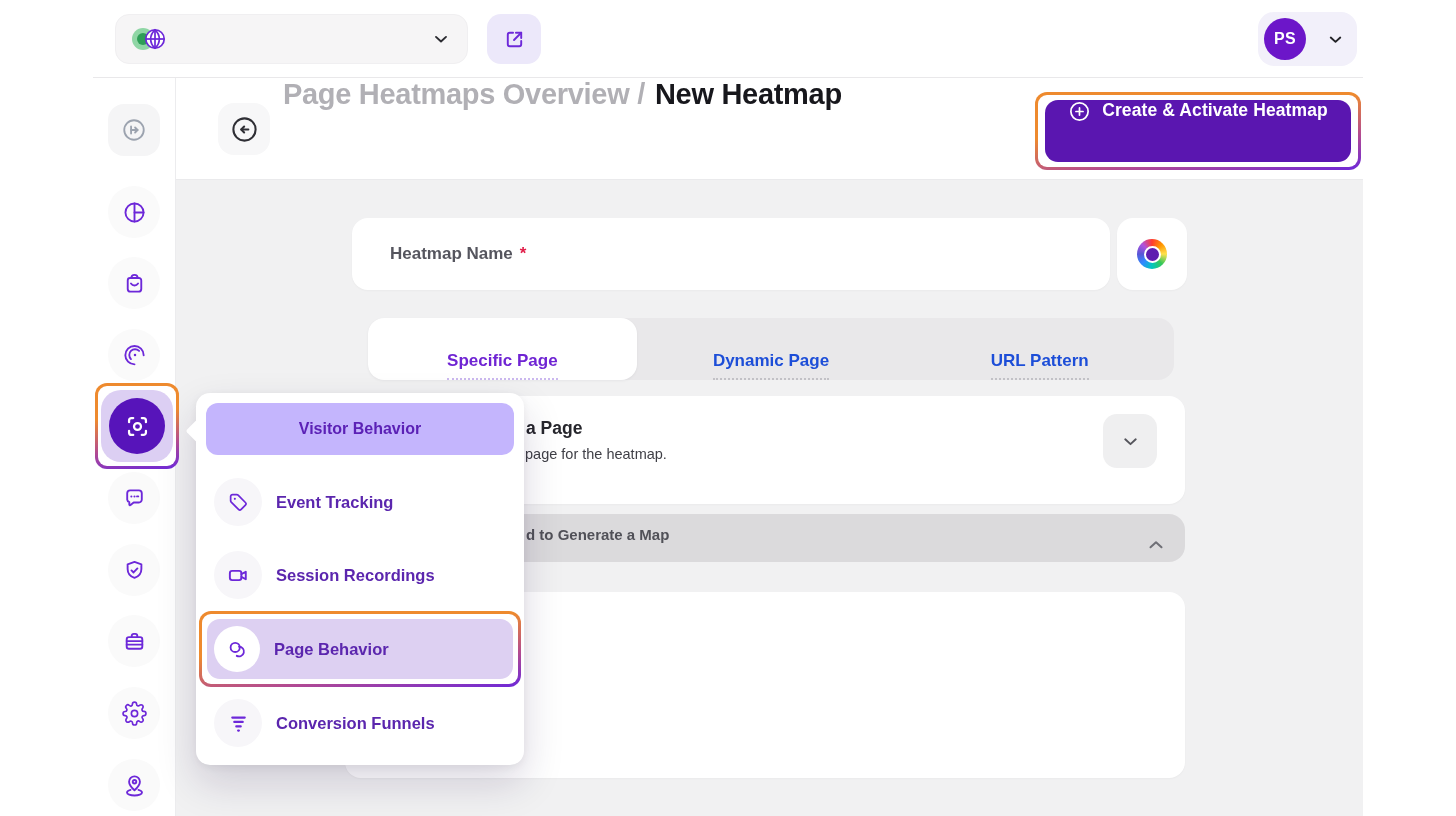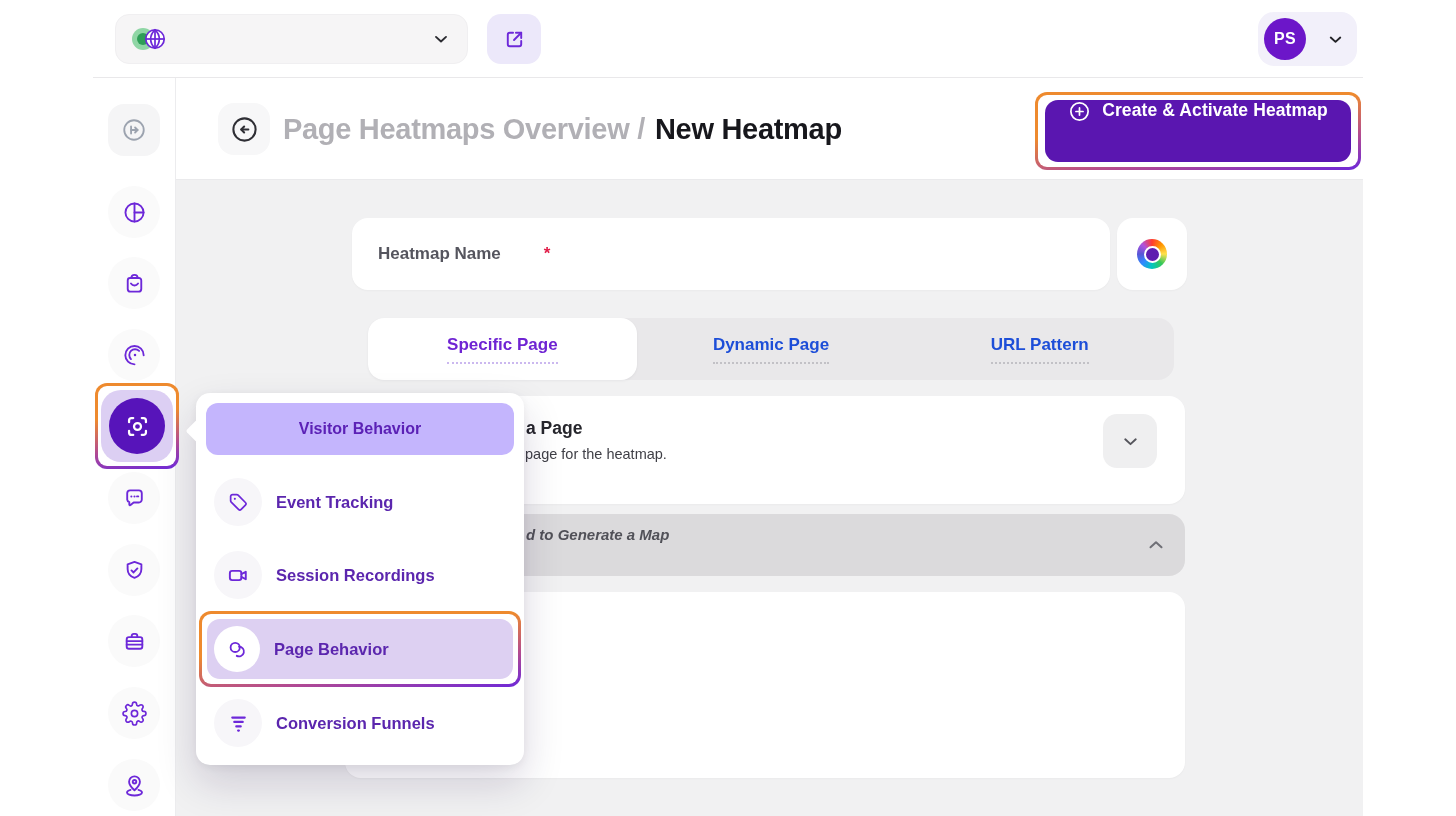--- a/index.html
+++ b/index.html
@@ -25,59 +25,59 @@
   .sidebar { left:93px; top:78px; width:83px; height:738px; background:#ffffff; border-right:1px solid #ececee; }
   .side-icon { position:absolute; left:108px; width:52px; height:52px; border-radius:50%; background:#fafafa; display:flex; align-items:center; justify-content:center; color:#6d28d9; cursor:pointer; }
   .side-icon.first { border-radius:16px; background:#f5f5f6; color:#9ca3af; }
   .active-tile { left:101px; top:389px; width:72px; height:72px; background:#dccff3; border-radius:20px; display:flex; align-items:center; justify-content:center; cursor:pointer; }
   .active-tile-inner { width:56px; height:56px; border-radius:50%; background:#5714ba; display:flex; align-items:center; justify-content:center; color:#ffffff; }
 
   
   .header-row { left:176px; top:78px; width:1280px; height:102px; background:#ffffff; }
   .header-hairline { left:176px; top:179px; width:1187px; height:1px; background:#eaeaec; }
   .back-btn { left:218px; top:103px; width:52px; height:52px; border-radius:16px; background:#f7f7f8; display:flex; align-items:center; justify-content:center; color:#2f2f35; cursor:pointer; }
-  .page-title { left:283px; top:78px; height:102px; display:flex; align-items:center; font-size:29px; letter-spacing:-.3px; white-space:nowrap; }
+  .page-title { left:283px; top:78px; height:102px; display:flex; font-size:29px; letter-spacing:-.3px; white-space:nowrap; }
   .crumb-dim { color:#b1b0b5; font-weight:700; }
   .crumb-cur { color:#17171c; font-weight:700; margin-left:10px; }
 
   
   .annot { background:linear-gradient(172deg,#ee8a2e 38%,#b24a92 72%,#6d28d9 100%); border-radius:12px; z-index:40; }
   .annot-inner { width:100%; height:100%; background:#ffffff; border-radius:9px; }
   .annot-create { left:1035px; top:92px; width:326px; height:78px; padding:3px; }
   .annot-create .annot-inner { padding:5px 7px; }
   .annot-sidebar { left:95px; top:383px; width:84px; height:86px; padding:3px; }
   .annot-sidebar .annot-inner { display:flex; align-items:center; justify-content:center; }
   .annot-sidebar .active-tile { position:static; }
   .annot-menu { left:3px; top:218px; width:322px; height:76px; padding:3px; position:absolute; }
   .annot-menu .annot-inner { padding:5px; }
 
   .create-btn { width:100%; height:100%; background:#5a16b0; border:none; border-radius:13px; color:#ffffff; display:flex; align-items:flex-start; justify-content:center; gap:11px; font-size:17.5px; font-weight:700; font-family:"Liberation Sans",sans-serif; cursor:pointer; letter-spacing:.1px; }
 
   
   .content-bg { left:176px; top:180px; width:1187px; height:636px; background:#f1f1f2; }
   .card { position:absolute; background:#ffffff; border-radius:16px; box-shadow:0 1px 2px rgba(20,20,40,.03); }
-  .name-card { left:352px; top:218px; width:758px; height:72px; display:flex; align-items:center; padding:0 26px; cursor:text;gap:36px; }
+  .name-card { left:352px; top:218px; width:758px; height:72px; display:flex; align-items:center; padding:0 38px; cursor:text; }
   .name-label { font-size:17px; font-weight:700; color:#55555e; }
   .req { color:#e11d48; font-weight:700; font-size:17px; margin-left:7px; }
   .color-card { left:1117px; top:218px; width:70px; height:72px; display:flex; align-items:center; justify-content:center; cursor:pointer; }
   .color-wheel { width:30px; height:30px; border-radius:50%; background:conic-gradient(#ff3b30,#ff9500,#ffe14d,#35c759,#00c7be,#2f8bff,#5856d6,#af52de,#ff3b30); display:flex; align-items:center; justify-content:center; }
   .color-wheel-core { width:17px; height:17px; border-radius:50%; background:#5e1db0; border:2.5px solid #ffffff; }
 
   .tabs-bar { left:368px; top:318px; width:806px; height:62px; background:#e9e8ea; border-radius:16px; display:flex; }
-  .tab { flex:1; display:flex; align-items:center; justify-content:center; border-radius:16px; cursor:pointer; }
+  .tab { flex:1; display:flex; align-items:flex-end; justify-content:center; border-radius:16px; cursor:pointer; }
   .tab-label { font-size:17px; font-weight:700; color:#1d4ed8; padding-bottom:7px; border-bottom:2px dotted #c2c1c6; }
   .tab.active { background:#ffffff; box-shadow:0 1px 3px rgba(20,20,40,.05); }
   .tab.active .tab-label { color:#6f24d3; border-bottom-color:#cbb8ef; }
 
   .choose-card { left:345px; top:396px; width:840px; height:108px; }
   .choose-title { position:absolute; left:181px; top:22px; font-size:17.5px; font-weight:700; color:#26262c; }
   .choose-desc { position:absolute; left:180px; top:50px; font-size:14.5px; color:#3f3f46; }
   .choose-chev-btn { position:absolute; left:758px; top:18px; width:54px; height:54px; border-radius:14px; background:#efeff0; display:flex; align-items:center; justify-content:center; color:#55555c; cursor:pointer; }
 
-  .collapsed-bar { position:absolute; left:345px; top:514px; width:840px; height:62px; background:#dbdadc; border-radius:16px; cursor:pointer;font-style:italic; }
+  .collapsed-bar { position:absolute; left:345px; top:514px; width:840px; height:48px; background:#dbdadc; border-radius:16px; cursor:pointer; }
   .collapsed-title { position:absolute; left:181px; top:12px; font-size:15px; font-weight:700; color:#515158; }
   .collapsed-chev { position:absolute; left:800px; top:0; height:62px; display:flex; align-items:center; color:#6f6f76; }
 
   .big-card { left:345px; top:592px; width:840px; height:186px; }
 
   
   .menu-panel { left:196px; top:393px; width:328px; height:372px; background:#ffffff; border-radius:14px; box-shadow:0 18px 40px rgba(30,15,70,.16), 0 2px 8px rgba(0,0,0,.06); z-index:30; }
   .menu-panel::before { content:""; position:absolute; left:-7px; top:30px; width:16px; height:16px; background:#ffffff; transform:rotate(45deg); border-radius:2px; }
   .menu-header { position:absolute; left:10px; top:10px; width:308px; height:52px; background:#c4b5fd; border-radius:12px; display:flex; align-items:center; justify-content:center; font-size:16px; font-weight:700; color:#5b21b6; }
   .menu-item { position:absolute; left:18px; width:292px; height:48px; display:flex; align-items:center; gap:14px; cursor:pointer; }

